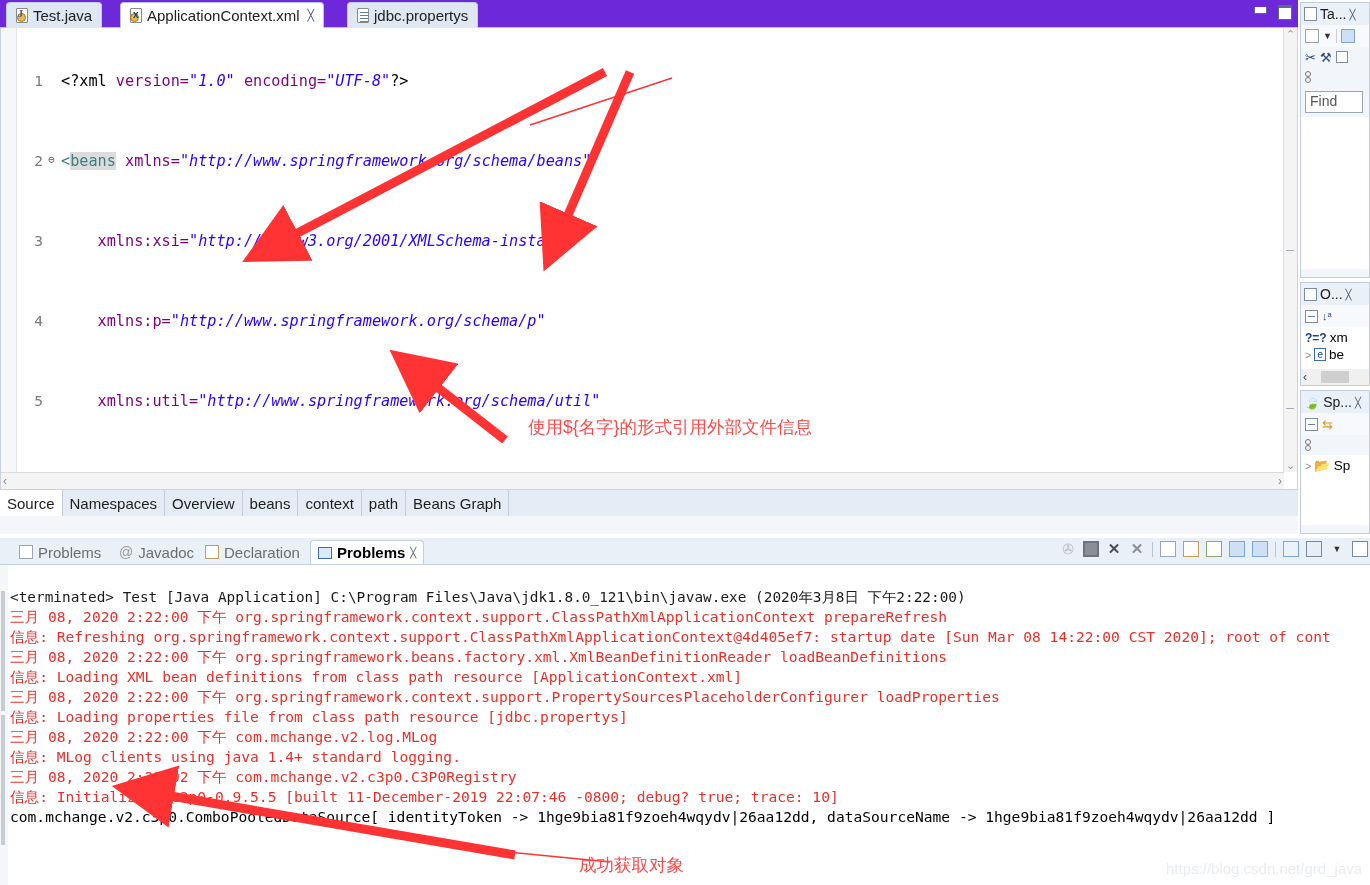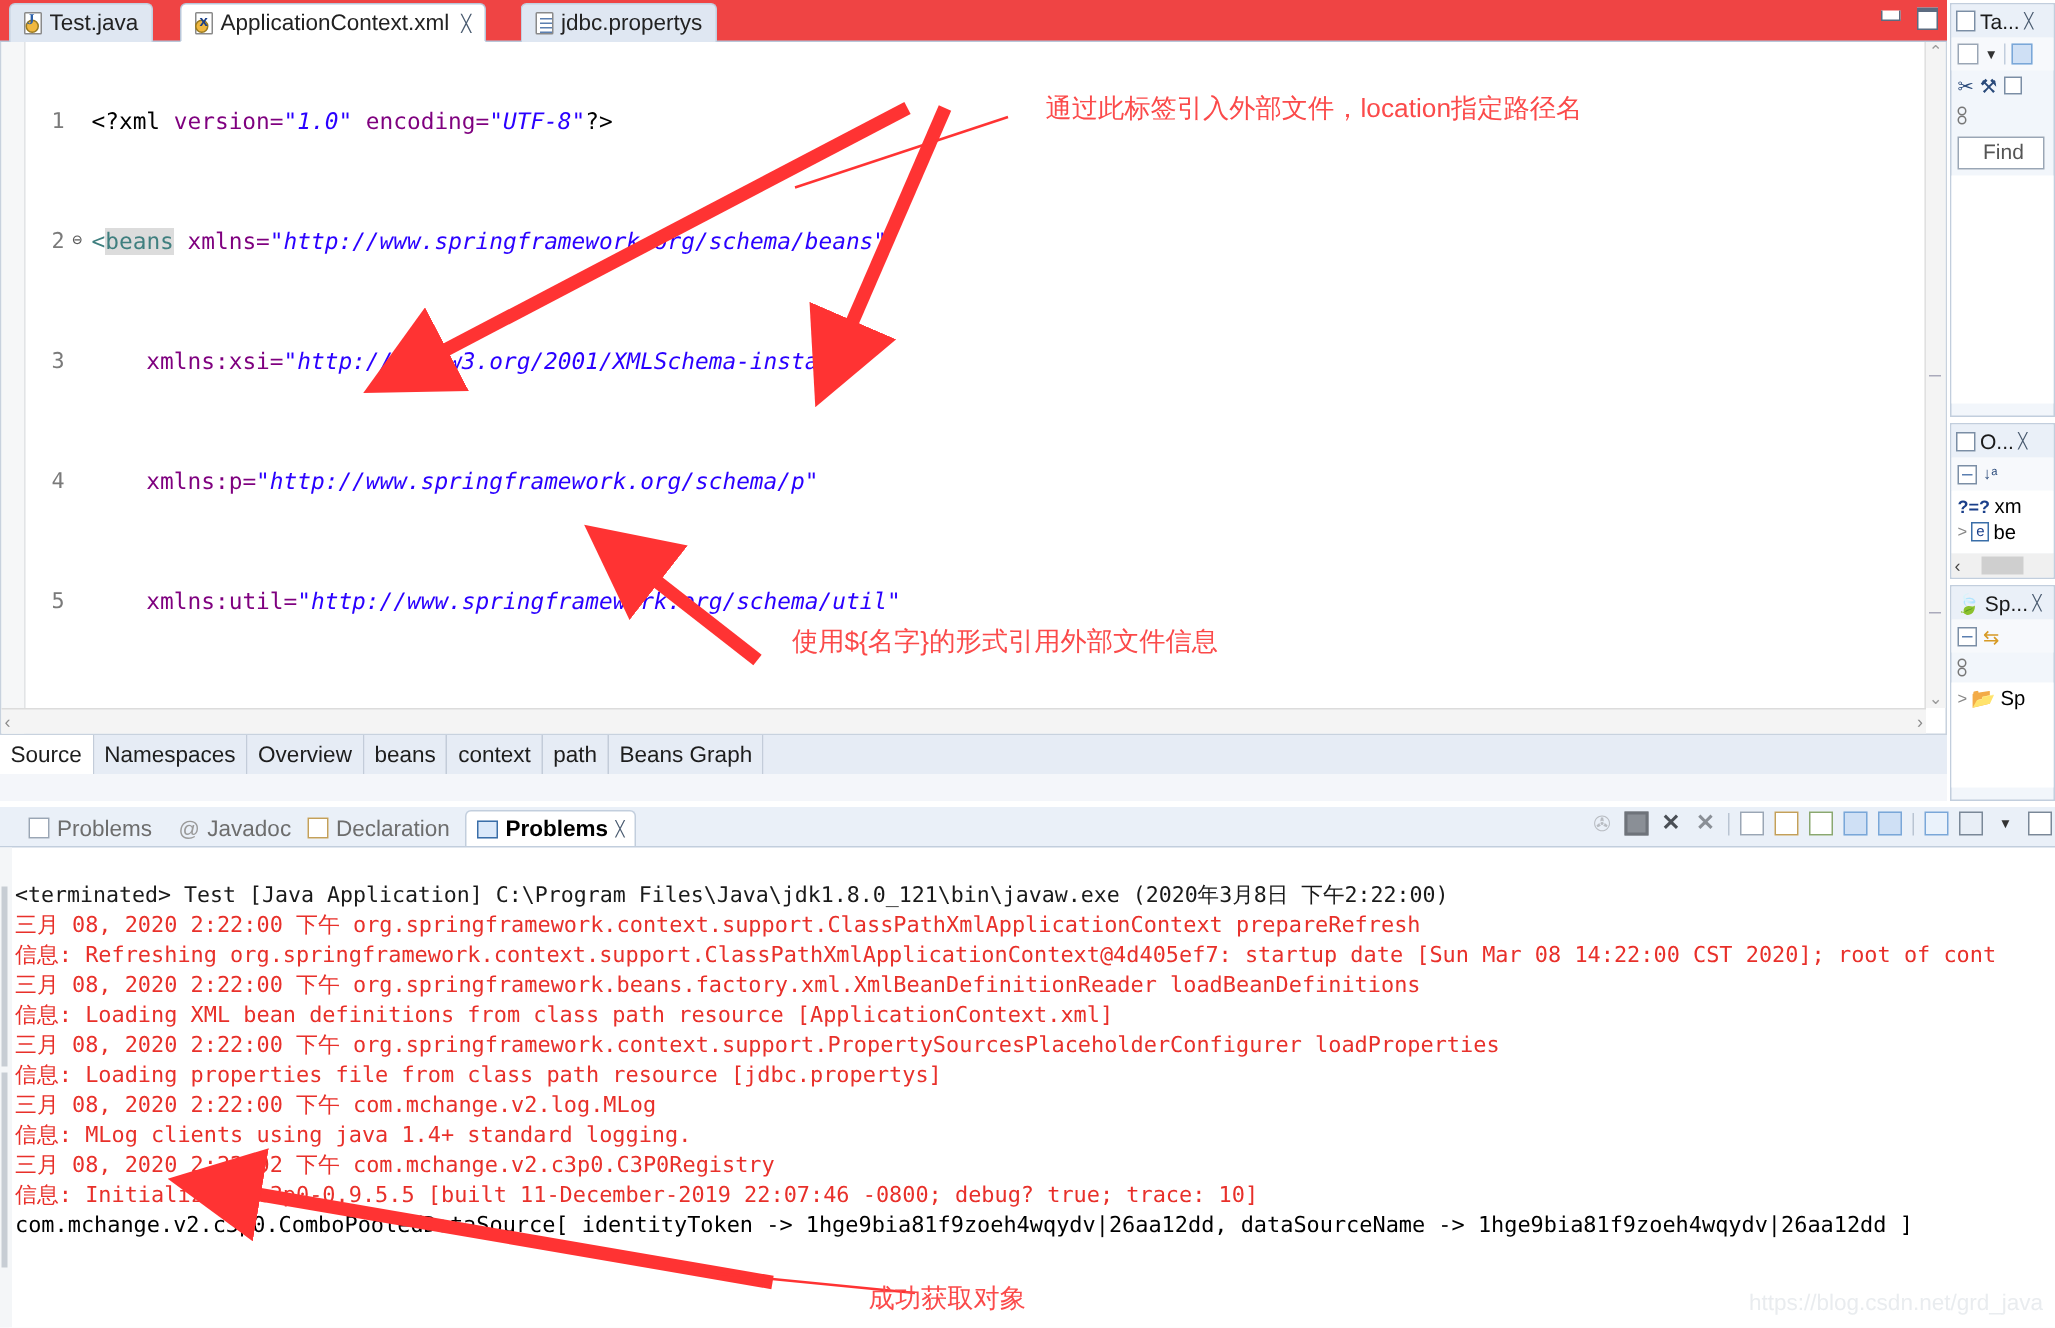--- a/index.html
+++ b/index.html
@@ -11,21 +11,21 @@
     font-family: "Liberation Sans", sans-serif;
   }
   #root { position: relative; width: 1370px; height: 885px; background: #fff; }
 
   
   .editor-wrap {
     position: absolute; left: 0; top: 0; width: 1298px; height: 534px;
     background: #f4f6fa;
   }
   .tabbar {
-    position: relative; height: 28px; background: #ef4444;
+    position: relative; height: 28px; background: #6d28d9;
     border-bottom: 1px solid #b8c6d9;
   }
   .tab {
     position: absolute; top: 2px; height: 26px;
     display: flex; align-items: center; gap: 5px;
     padding: 0 9px; font-size: 15px; color: #222;
     border-top-left-radius: 4px; border-top-right-radius: 4px;
     cursor: default; white-space: nowrap;
   }
   .tab.inactive { background: #dfe7f2; border: 1px solid #c2cfdf; border-bottom: none; }
@@ -151,21 +151,21 @@
     display:flex; align-items:center; gap:3px; height: 22px; padding: 0 3px;
     font-size: 14px; color: #1a1a1a; background: #eaf0f8;
   }
   .rtitle .closex { font-size: 10px; color: #4a5b70; }
   .rtoolbar { display:flex; align-items:center; gap:4px; height: 22px; padding: 0 4px;
               background:#f7f9fc; }
   .rtoolbar2{ display:flex; align-items:center; gap:4px; height: 20px; padding: 0 4px; }
   .rbody { background: #fff; }
   .findbox {
     margin: 4px; height: 22px; border: 1px solid #9aa6b5; background:#fff;
-    font-size: 14px; color: #555; padding: 1px 16px; width: 58px;
+    font-size: 14px; color: #555; padding: 1px 4px; width: 58px;
   }
   .dots { width:5px; height:14px; position:relative; }
   .dots:before, .dots:after {
     content:""; position:absolute; left:0; width:4px; height:4px;
     border:1px solid #777; border-radius:50%;
   }
   .dots:before { top:1px; } .dots:after { top:7px; }
 
   .sq-icon { width:13px; height:13px; border:1px solid #7b8ea5; background:#fff; position:relative;}
   .sq-icon:after{content:"";position:absolute;left:2px;top:5px;width:7px;height:1px;background:#5b7fb0;}
@@ -468,18 +468,17 @@
 
     <line x1="530" y1="125" x2="672" y2="78" stroke="#f33" stroke-width="1.6"></line>
 
     <line x1="505" y1="440" x2="432" y2="383" stroke="#f33" stroke-width="9" marker-end="url(#ah)"></line>
 
     <line x1="515" y1="855" x2="165" y2="795" stroke="#f33" stroke-width="9" marker-end="url(#ah)"></line>
 
     <line x1="478" y1="849" x2="610" y2="862" stroke="#f33" stroke-width="1.6"></line>
   </svg>
 
-  <div class="anno" style="left:697px; top:60px;">通过此标签引入外部文件，location指定路径名</div>
   <div class="anno" style="left:528px; top:415px;">使用${名字}的形式引用外部文件信息</div>
   <div class="anno" style="left:579px; top:853px;text-align:center;">成功获取对象</div>
 
   <div class="watermark">https://blog.csdn.net/grd_java</div>
 </div>
 
 </body></html>

